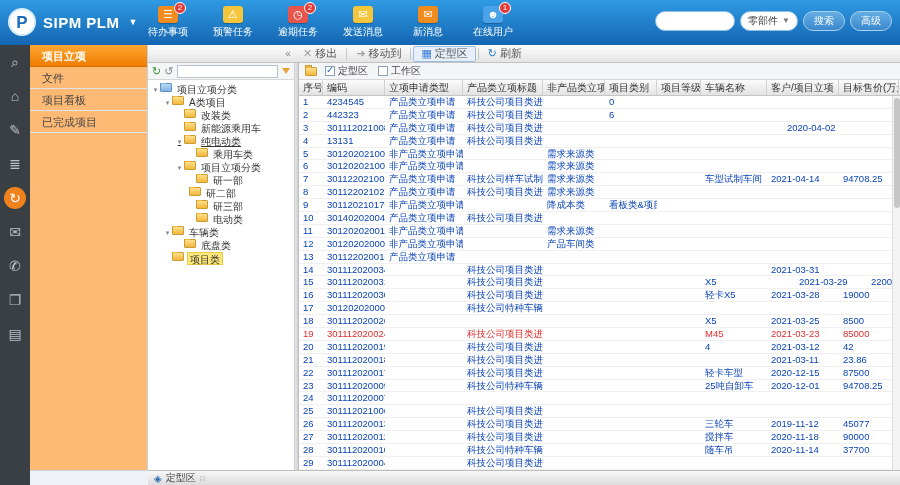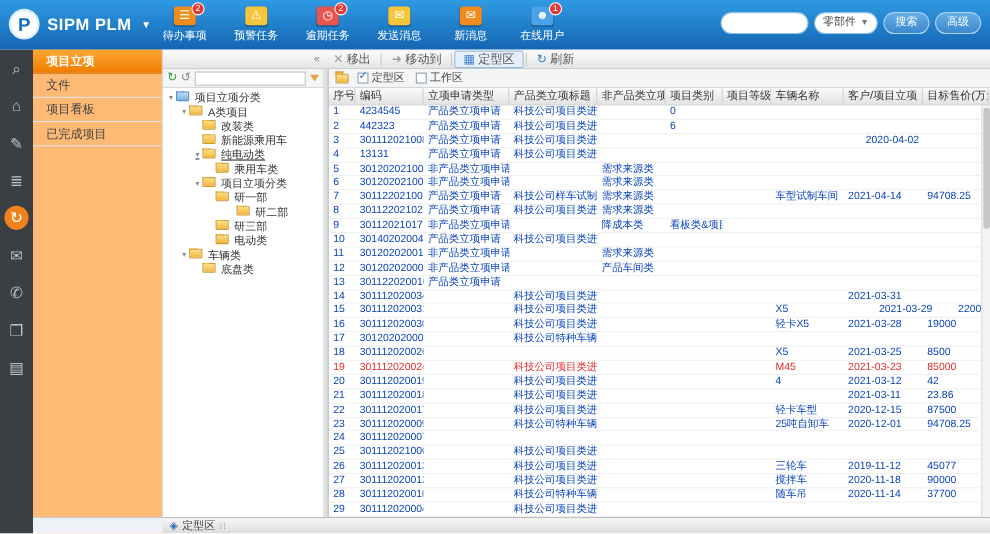--- a/index.html
+++ b/index.html
@@ -252,21 +252,21 @@
     <div class="tree-item" style="padding-left: 27px;">
       <span class="caret">▾</span>
       <span class="fold"></span>
       <span class="t-label">项目立项分类</span>
     </div>
     <div class="tree-item" style="padding-left: 39px;">
       <span class="caret"></span>
       <span class="fold"></span>
       <span class="t-label">研一部</span>
     </div>
-    <div class="tree-item" style="padding-left: 58px;">
+    <div class="tree-item" style="padding-left: 32px;">
       <span class="caret"></span>
       <span class="fold"></span>
       <span class="t-label">研二部</span>
     </div>
     <div class="tree-item" style="padding-left: 39px;">
       <span class="caret"></span>
       <span class="fold"></span>
       <span class="t-label">研三部</span>
     </div>
     <div class="tree-item" style="padding-left: 39px;">
@@ -276,20 +276,25 @@
     </div>
     <div class="tree-item" style="padding-left: 15px;">
       <span class="caret">▾</span>
       <span class="fold"></span>
       <span class="t-label">车辆类</span>
     </div>
     <div class="tree-item" style="padding-left: 27px;">
       <span class="caret"></span>
       <span class="fold"></span>
       <span class="t-label">底盘类</span>
+    </div>
+    <div class="tree-item selected" style="padding-left: 15px;">
+      <span class="caret"></span>
+      <span class="fold"></span>
+      <span class="t-label">项目类</span>
     </div>
   </div>
 
 <div class="splitter"></div>
 
 <div class="filterbar">
   <span class="fold" style="margin-right:0;"></span>
   <span id="fb-checks" style="display:flex;gap:10px;">
       <span class="cb-wrap">
         <span class="cb on"></span>

